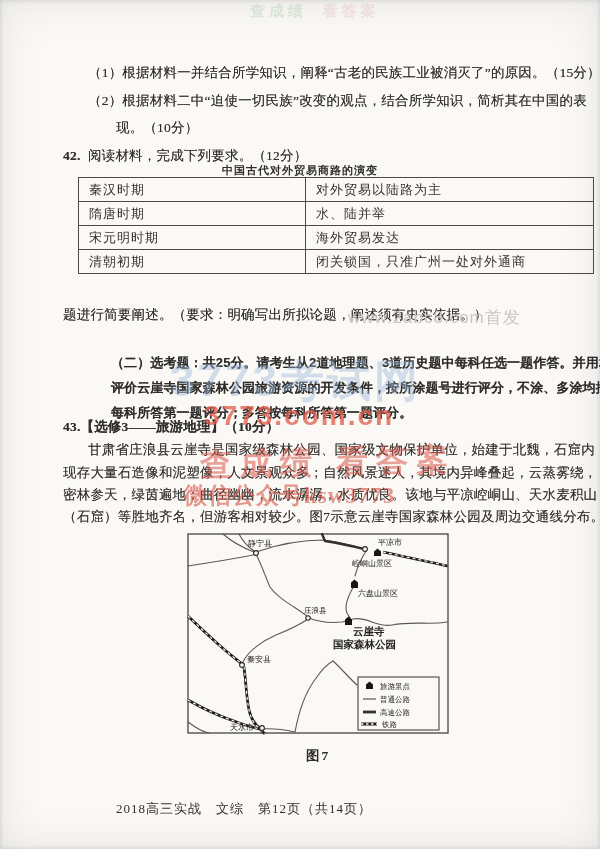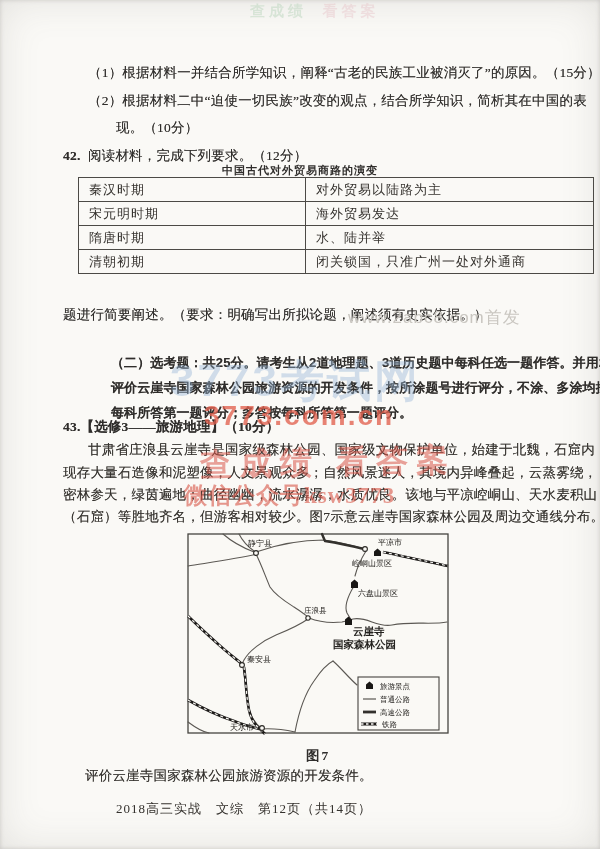--- a/index.html
+++ b/index.html
@@ -59,26 +59,26 @@
     <colgroup>
         <col style="width:227px">
         <col>
       </colgroup>
     <tbody>
         <tr>
       <td>秦汉时期</td>
       <td>对外贸易以陆路为主</td>
     </tr>
     <tr>
+      <td>隋唐时期</td>
+      <td>水、陆并举</td>
+    </tr>
+    <tr>
       <td>宋元明时期</td>
       <td>海外贸易发达</td>
-    </tr>
-    <tr>
-      <td>隋唐时期</td>
-      <td>水、陆并举</td>
     </tr>
     <tr>
       <td>清朝初期</td>
       <td>闭关锁国，只准广州一处对外通商</td>
     </tr>
   </tbody>
     </table>
 
   <div class="line" style="left:63px; top:308px;">题进行简要阐述。（要求：明确写出所拟论题，阐述须有史实依据。）</div>
 
@@ -168,21 +168,20 @@
         <text x="194" y="183" font-size="7.5">高速公路</text>
         <line x1="175" y1="192" x2="191" y2="192" stroke="#1d1b19" stroke-width="3"></line>
         <line x1="175" y1="192" x2="191" y2="192" stroke="#f7f6f2" stroke-width="1.4" stroke-dasharray="2.5 2.5"></line>
         <text x="196" y="195" font-size="7.5">铁路</text>
       </g>
     </svg>
   </div>
 
   <div id="figure-caption">图7</div>
 
-  <div class="line kaiti" style="left:85px; top:769px;">评价云崖寺国家森林公园旅游资源的开发条件。</div>
 
   <div id="footer">2018高三实战　文综　第12页（共14页）</div>
 
   <div id="wm-top" class="wm"><span class="g">查成绩</span>&nbsp;&nbsp;<span class="p">看答案</span></div>
   <div id="wm-gray" class="wm">www.2abc8.com首发</div>
   <div id="wm-blue" class="wm">3773考试网</div>
   <div id="wm-redsite" class="wm">3773.com.cn</div>
   <div id="wm-stamp" class="wm">查成绩 看答案</div>
   <div id="wm-wechat" class="wm">微信公众号ksw3773</div>
 

